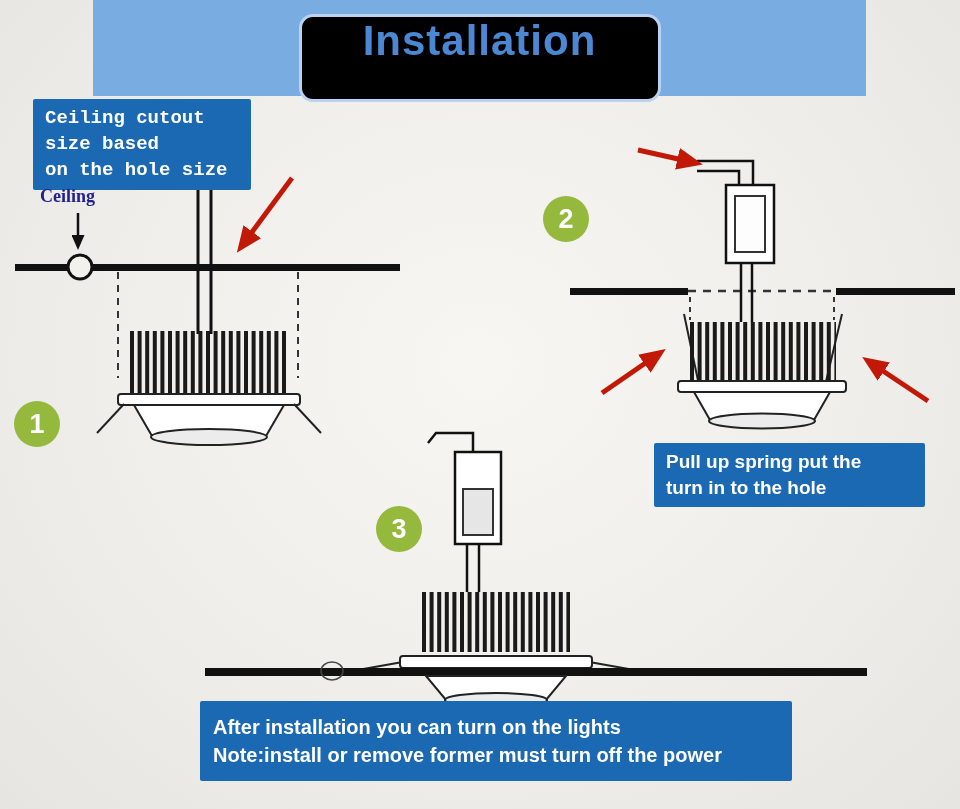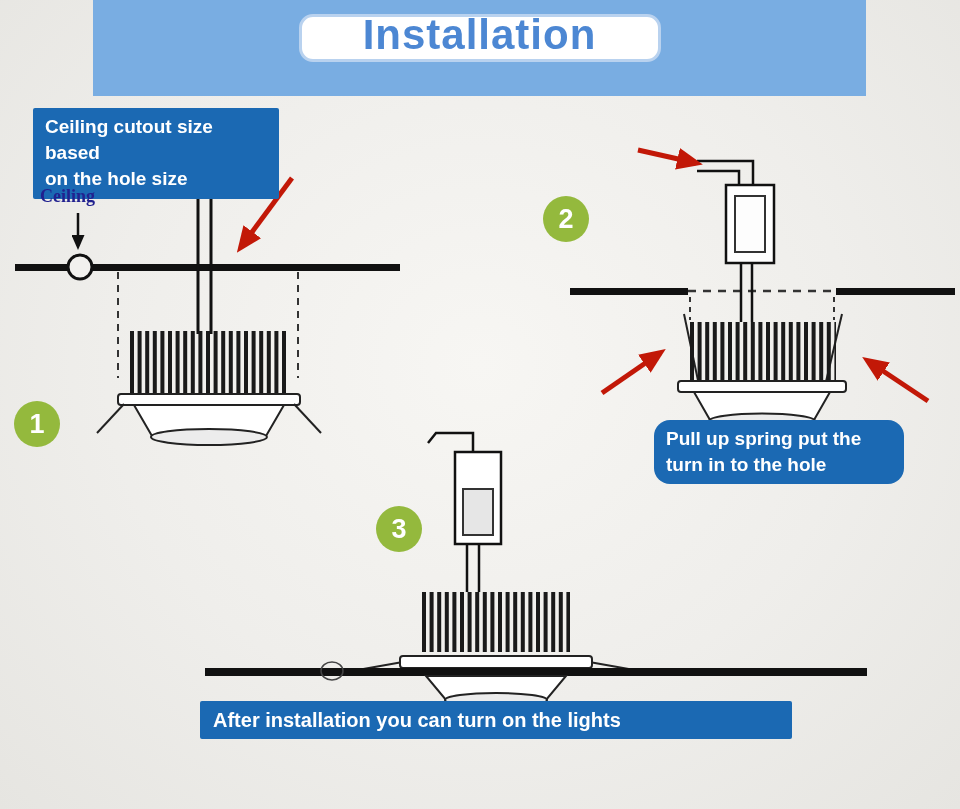--- a/index.html
+++ b/index.html
@@ -8,35 +8,35 @@
   .canvas {
     position:relative; width:960px; height:809px; overflow:hidden;
     background: radial-gradient(ellipse at 50% 45%, #f7f6f3 0%, #efeeeb 55%, #e6e5e1 100%);
   }
   .banner {
     position:absolute; left:93px; top:0; width:773px; height:96px;
     background:#79ade2;
   }
   .title-box {
     position:absolute; left:50%; top:14px; transform:translateX(-50%);
-    width:362px; height:48px; background:#ffffff;
+    width:362px; height:88px; background:#000000;
     border:3px solid #b9d2ef; border-radius:14px;
-    display:flex; align-items:flex-end; justify-content:center;
+    display:flex; align-items:flex-start; justify-content:center;
   }
   .title-text { color:#4c87d3; font-size:42px; font-weight:bold; letter-spacing:1px; }
   .diagram { position:absolute; left:0; top:0; }
   .callout {
     position:absolute; background:#1b69b3; color:#ffffff;
     font-weight:bold; font-size:19px; line-height:1.38; padding:6px 12px;
     border-radius:2px;
   }
-  .callout-step1 { left:33px; top:108px; width:246px; }
+  .callout-step1 { left:33px; top:99px; width:218px;font-family:Liberation Mono, monospace; }
   .callout-step2 { left:414px; top:112px; width:216px; }
-  .callout-spring { left:654px; top:420px; width:250px;border-radius:16px; }
-  .callout-step3 { left:200px; top:701px; width:592px; font-size:20px; line-height:1.4; padding:5px 13px; }
+  .callout-spring { left:654px; top:443px; width:271px; }
+  .callout-step3 { left:200px; top:701px; width:592px; font-size:20px; line-height:1.4; padding:12px 13px; }
   .badge {
     position:absolute; width:46px; height:46px; border-radius:50%;
     background:#94b93d; color:#fff; font-size:27px; font-weight:bold;
     display:flex; align-items:center; justify-content:center;
   }
   .badge-1 { left:14px; top:401px; }
   .badge-2 { left:543px; top:196px; }
   .badge-3 { left:376px; top:506px; }
   .ceiling-label { position:absolute; left:40px; top:186px; color:#21218f; font-size:18px; font-weight:bold;font-family:Liberation Serif, serif; }
   .watermark {
@@ -131,19 +131,20 @@
   <div class="ceiling-label">Ceiling</div>
 
 
   <div class="callout callout-spring">
     <div>Pull up spring put the</div>
     <div>turn in to the hole</div>
   </div>
 
   <div class="callout callout-step3">
     <div>After installation you can turn on the lights</div>
+    <div>Note:install or remove former must turn off the power</div>
   </div>
 
   <div class="badge badge-1">1</div>
   <div class="badge badge-2">2</div>
   <div class="badge badge-3">3</div>
 
 </div>
 
 </body></html>

